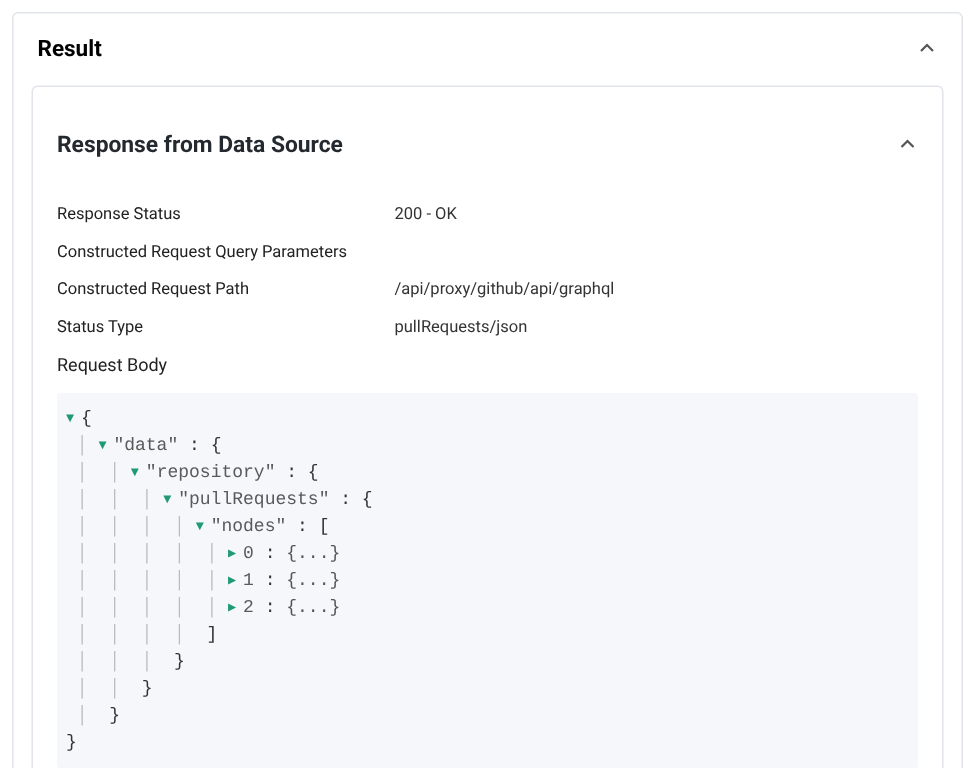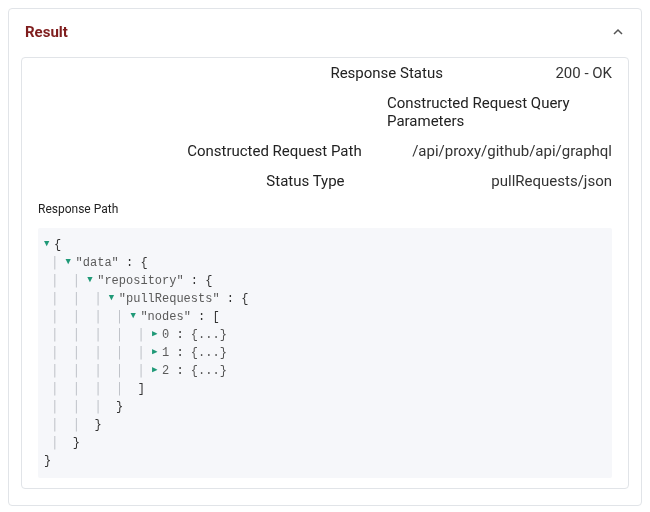--- a/index.html
+++ b/index.html
@@ -20,21 +20,21 @@
   .panel-header {
     display: flex;
     justify-content: space-between;
     align-items: center;
     padding: 14px 16px 8px 16px;
   }
   .panel-header h2 {
     font-size: 15px;
     font-weight: 700;
     margin: 0;
-    color: #7f1d1d;
+    color: #000000;
   }
   .chevron {
     width: 14px;
     height: 14px;
     display: flex;
     align-items: center;
     justify-content: center;
     color: #555;
     cursor: pointer;
   }
@@ -47,22 +47,21 @@
   }
   .inner-header {
     display: flex;
     justify-content: space-between;
     align-items: center;
     padding: 14px 16px 10px 16px;
   }
   .kv-row {
     display: flex;
     padding: 6px 16px;
-    font-size: 15px;
-    justify-content: flex-end;
+    font-size: 11px;
   }
   .kv-label {
     width: 225px;
     color: #222;
   }
   .kv-value {
     color: #333;
   }
   .section-label {
     padding: 6px 16px;
@@ -111,20 +110,28 @@
   <div class="panel-header">
     <h2>Result</h2>
     <span class="chevron">
       <svg viewBox="0 0 12 12" fill="none" stroke="currentColor" stroke-width="1.5">
           <path d="M2 8 L6 4 L10 8"></path>
         </svg>
     </span>
   </div>
 
   <div class="inner-card">
+    <div class="inner-header">
+      <h3>Response from Data Source</h3>
+      <span class="chevron">
+        <svg viewBox="0 0 12 12" fill="none" stroke="currentColor" stroke-width="1.5">
+            <path d="M2 8 L6 4 L10 8"></path>
+          </svg>
+      </span>
+    </div>
 
     <div class="kv-row">
       <div class="kv-label">Response Status</div>
       <div class="kv-value">200 - OK</div>
     </div>
 
     <div class="kv-row">
       <div class="kv-label">Constructed Request Query Parameters</div>
       <div class="kv-value"></div>
     </div>
@@ -132,21 +139,21 @@
     <div class="kv-row">
       <div class="kv-label">Constructed Request Path</div>
       <div class="kv-value">/api/proxy/github/api/graphql</div>
     </div>
 
     <div class="kv-row">
       <div class="kv-label">Status Type</div>
       <div class="kv-value">pullRequests/json</div>
     </div>
 
-    <div class="section-label">Response Path</div>
+    <div class="section-label">Request Body</div>
 
     <div class="json-box">
       <div class="json-line"><span class="tri">▼</span><span class="punct">{</span></div>
       <div class="json-line"><span class="tree-guide"> │ </span><span class="tri">▼</span><span class="key">"data"</span><span class="punct"> : {</span></div>
       <div class="json-line"><span class="tree-guide"> │  │ </span><span class="tri">▼</span><span class="key">"repository"</span><span class="punct"> : {</span></div>
       <div class="json-line"><span class="tree-guide"> │  │  │ </span><span class="tri">▼</span><span class="key">"pullRequests"</span><span class="punct"> : {</span></div>
       <div class="json-line"><span class="tree-guide"> │  │  │  │ </span><span class="tri">▼</span><span class="key">"nodes"</span><span class="punct"> : [</span></div>
       <div class="json-line"><span class="tree-guide"> │  │  │  │  │ </span><span class="tri">▶</span><span class="key">0</span><span class="punct"> : </span><span class="ellipsis">{...}</span></div>
       <div class="json-line"><span class="tree-guide"> │  │  │  │  │ </span><span class="tri">▶</span><span class="key">1</span><span class="punct"> : </span><span class="ellipsis">{...}</span></div>
       <div class="json-line"><span class="tree-guide"> │  │  │  │  │ </span><span class="tri">▶</span><span class="key">2</span><span class="punct"> : </span><span class="ellipsis">{...}</span></div>

